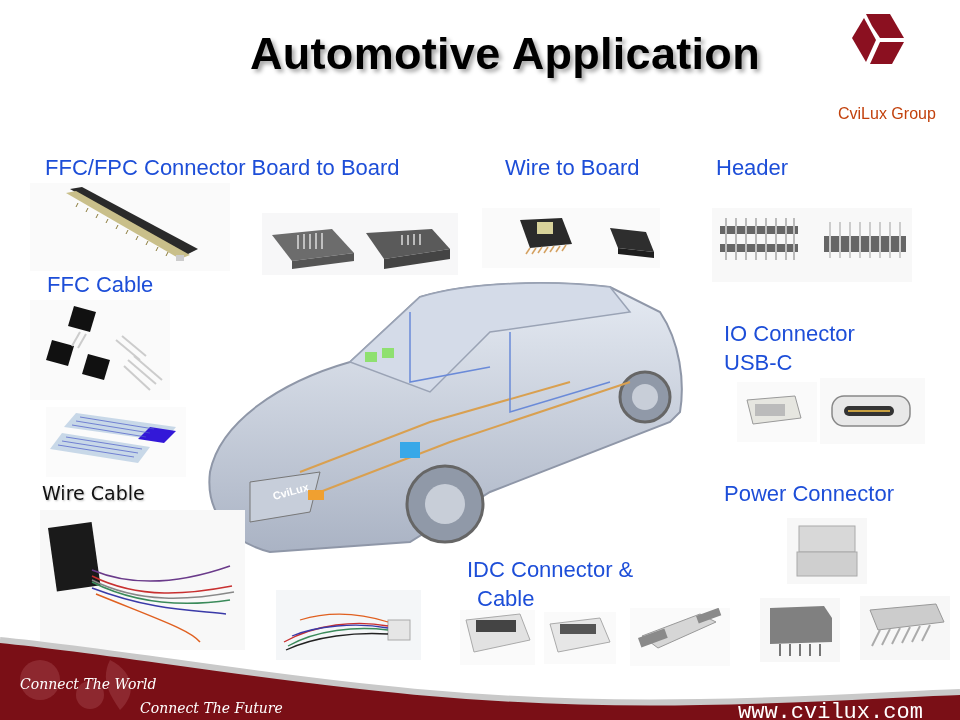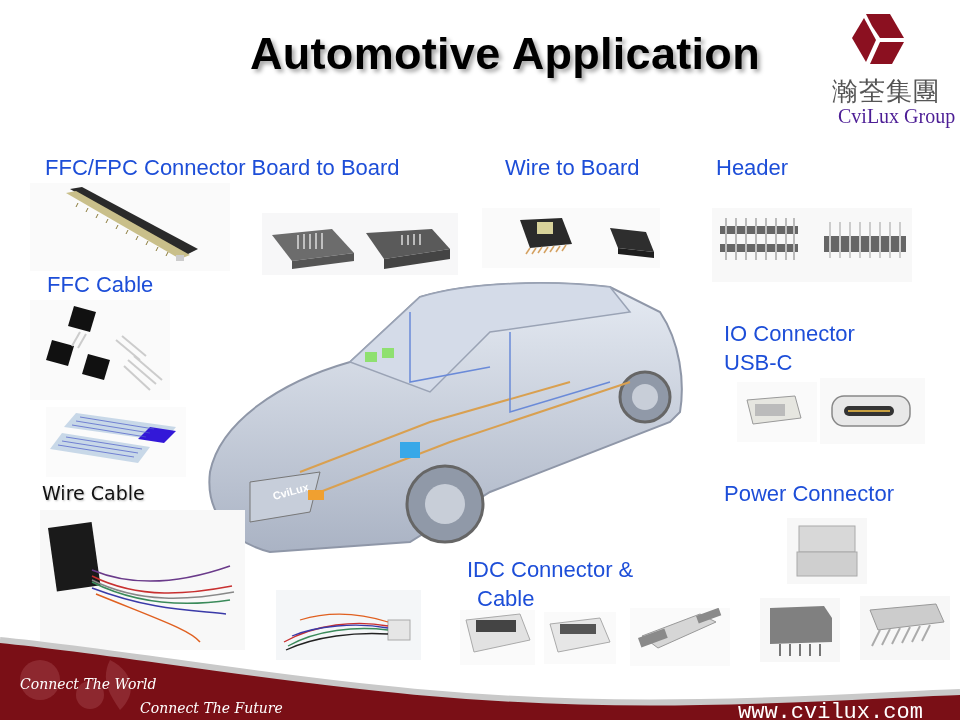--- a/index.html
+++ b/index.html
@@ -2,38 +2,37 @@
 <html><head>
 <meta charset="utf-8">
 <style>
   html, body { margin:0; padding:0; }
   body { width:960px; height:720px; position:relative; overflow:hidden; background:#ffffff; font-family:"Liberation Sans", sans-serif; }
   .abs { position:absolute; }
   .title { left:250px; top:28px; font-size:45px; font-weight:bold; color:#000; text-shadow:3px 3px 4px rgba(0,0,0,0.35); letter-spacing:0.3px; white-space:nowrap; }
   .label { font-size:22px; color:#1d4ed8; white-space:nowrap; line-height:28px; }
   .label-small { font-size:19px; color:#111; white-space:nowrap; font-family:"DejaVu Sans", sans-serif; text-shadow:1px 1px 2px rgba(0,0,0,0.25);text-align:center; }
   .logo-cn { font-size:26px; color:#555; letter-spacing:1px; white-space:nowrap; font-family:"DejaVu Sans", sans-serif; }
-  .logo-en { font-size:20px; color:#4c1d95; white-space:nowrap; font-family:Liberation Serif, serif; }
+  .logo-en { font-size:16px; color:#c2410c; white-space:nowrap; font-family:Liberation Sans, sans-serif; }
   .img-box { background:#f6f6f7; }
   .footer-svg { left:0; top:600px; }
   .tagline { font-family:"DejaVu Serif", serif; font-style:italic; color:#ffffff; font-size:14px; white-space:nowrap; }
   .url { font-size:22px; color:#ffffff; white-space:nowrap; font-family:Liberation Mono, monospace; }
 </style>
 </head>
 <body>
 
 <div class="abs title">Automotive Application</div>
 
 <div class="abs" style="left:828px; top:12px; width:115px; height:115px;">
   <svg width="60" height="58" viewBox="0 0 60 58" style="position:absolute; left:20px; top:0;">
     <polygon points="18,2 42,2 56,26 32,26 24,14" fill="#8b1020"></polygon>
     <polygon points="4,26 16,6 28,28 18,50" fill="#8b1020"></polygon>
     <polygon points="22,52 32,30 56,30 44,52" fill="#8b1020"></polygon>
   </svg>
-  <div class="abs logo-cn" style="left:4px; top:62px;">瀚荃集團</div>
   <div class="abs logo-en" style="left:10px; top:93px;">CviLux Group</div>
 </div>
 
 <div class="abs label" style="left:45px; top:154px;">FFC/FPC Connector Board to Board</div>
 <div class="abs label" style="left:505px; top:154px;">Wire to Board</div>
 <div class="abs label" style="left:716px; top:154px;">Header</div>
 <div class="abs label" style="left:47px; top:271px;">FFC Cable</div>
 <div class="abs label" style="left:724px; top:320px;">IO Connector</div>
 <div class="abs label" style="left:724px; top:349px;">USB-C</div>
 <div class="abs label-small" style="left:42px; top:482px;">Wire Cable</div>

